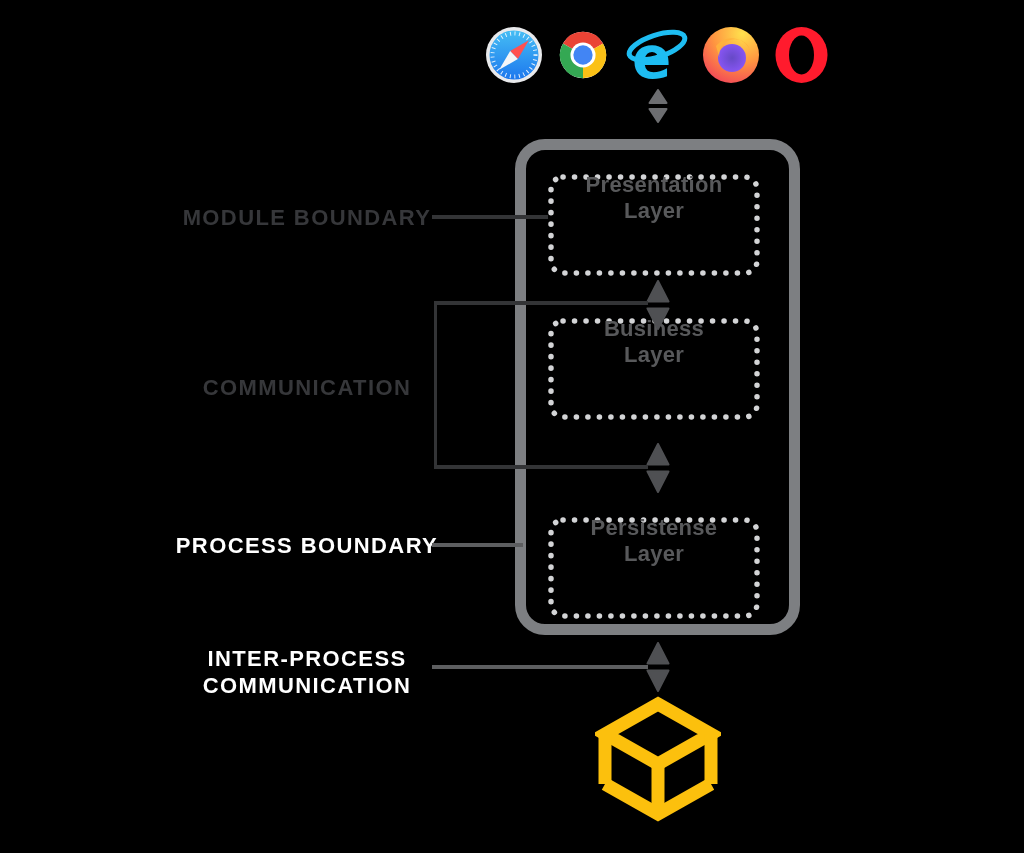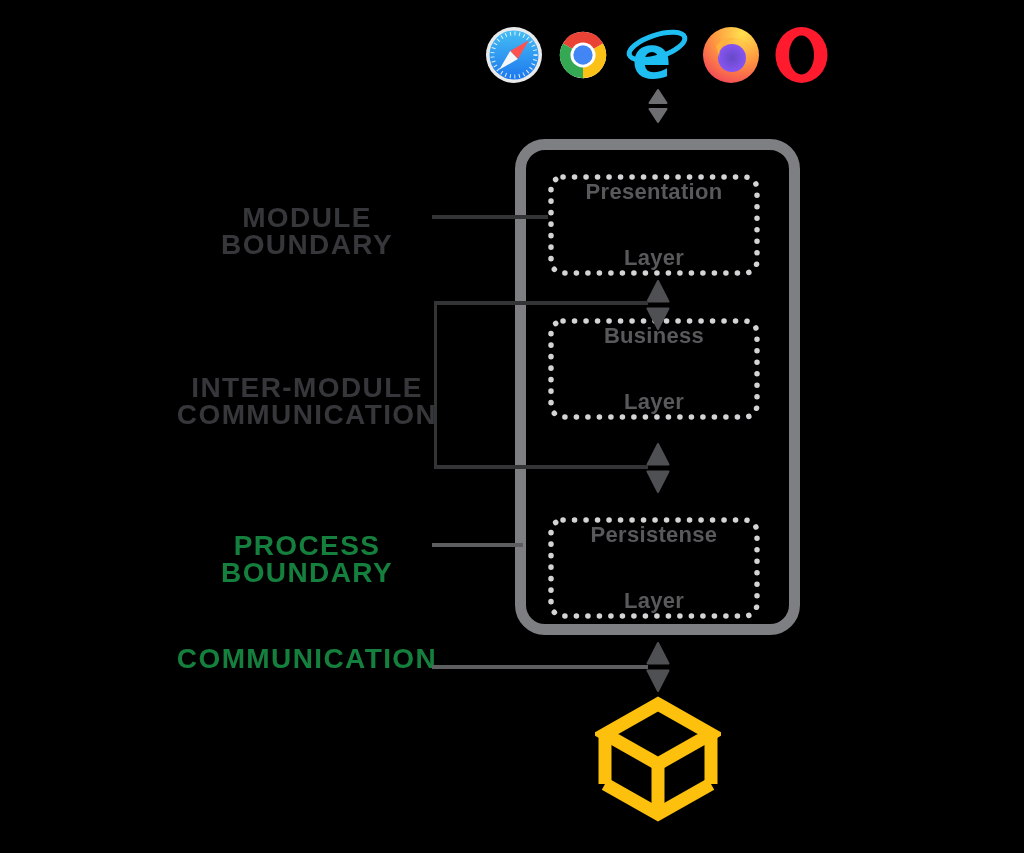--- a/index.html
+++ b/index.html
@@ -18,33 +18,32 @@
   .container-box{
     left:515px;top:139px;width:285px;height:496px;box-sizing:border-box;
     border:11px solid #7d7f82;border-radius:30px;background:transparent;
   }
 
   
   .layer-box{width:216px;height:106px;left:546px;}
   .layer-box svg.dots{position:absolute;left:0;top:0;}
   .layer-text{
     position:absolute;left:0;top:0;width:100%;height:100%;
-    display:flex;flex-direction:column;align-items:center;justify-content:center;
+    display:flex;flex-direction:column;align-items:center;
     color:#58595b;font-size:22px;font-weight:bold;line-height:26px;text-align:center;
     letter-spacing:.3px;
-    gap:40px;
   }
 
   
   .side-label{
     width:300px;left:157px;text-align:center;font-weight:bold;
-    font-size:28px;line-height:27px;letter-spacing:1.4px;
+    font-size:22px;line-height:27px;letter-spacing:1.4px;
   }
   .dark-label{color:#36373a;}
-  .gray-label{color:#15803d;}
+  .gray-label{color:#ffffff;}
 
   
   .hline{height:4px;}
   .dark-line{background:#333436;}
   .gray-line{background:#5d5e60;}
   .bracket-v{width:3px;background:#333436;}
 
   .cube-wrap{left:595px;top:696px;}
 </style>
 </head>
@@ -149,32 +148,32 @@
 </svg>
 <svg class="abs" style="left:646px;top:443px;" width="24" height="50" viewBox="0 0 24 50">
   <path d="M12 1 L22.5 21.5 L1.5 21.5 Z" fill="#4f5053" stroke="#4f5053" stroke-width="2" stroke-linejoin="round"></path>
   <path d="M1.5 28.5 L22.5 28.5 L12 49 Z" fill="#4f5053" stroke="#4f5053" stroke-width="2" stroke-linejoin="round"></path>
 </svg>
 
 <div class="abs side-label dark-label" style="top:204px;">MODULE BOUNDARY</div>
 <div class="abs hline dark-line" style="left:432px;top:215px;width:116px;"></div>
 
 <div class="abs side-label dark-label" style="top:374px;">
-  <div>INTER-MODULE</div>
   <div>COMMUNICATION</div>
 </div>
 
 <div class="abs bracket-v" style="left:434px;top:302px;height:167px;"></div>
 <div class="abs hline dark-line" style="left:434px;top:301px;width:214px;"></div>
 <div class="abs hline dark-line" style="left:434px;top:465px;width:214px;"></div>
 
 <div class="abs side-label gray-label" style="top:532px;">PROCESS BOUNDARY</div>
 <div class="abs hline gray-line" style="left:432px;top:543px;width:91px;"></div>
 
 <div class="abs side-label gray-label" style="top:645px;">
+  <div>INTER-PROCESS</div>
   <div>COMMUNICATION</div>
 </div>
 <div class="abs hline gray-line" style="left:432px;top:665px;width:216px;"></div>
 
 <svg class="abs" style="left:646px;top:642px;" width="24" height="50" viewBox="0 0 24 50">
   <path d="M12 1 L22.5 21.5 L1.5 21.5 Z" fill="#4f5053" stroke="#4f5053" stroke-width="2" stroke-linejoin="round"></path>
   <path d="M1.5 28.5 L22.5 28.5 L12 49 Z" fill="#4f5053" stroke="#4f5053" stroke-width="2" stroke-linejoin="round"></path>
 </svg>
 
 <div class="abs cube-wrap">

